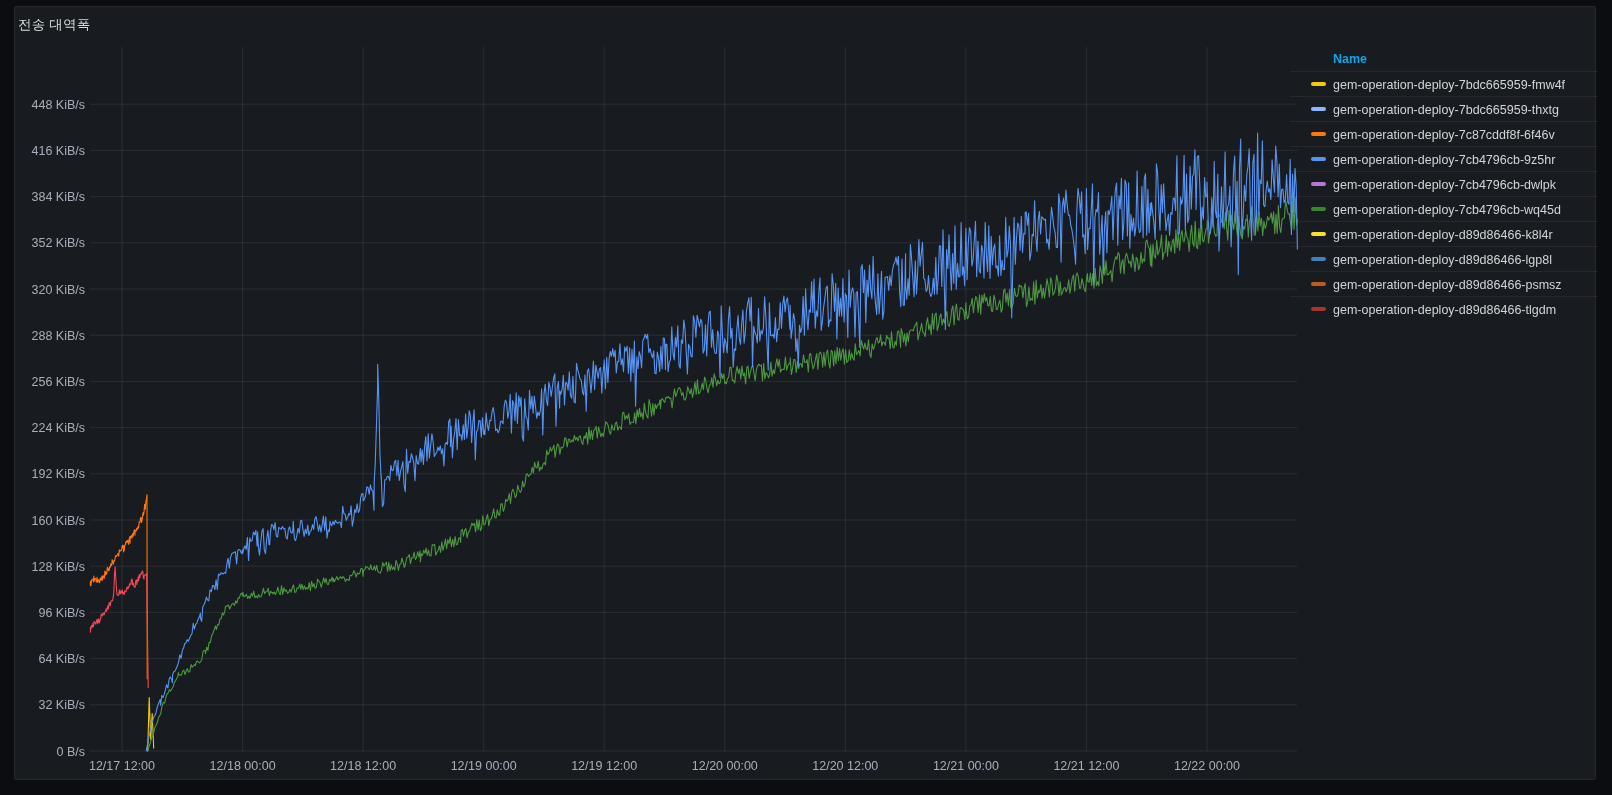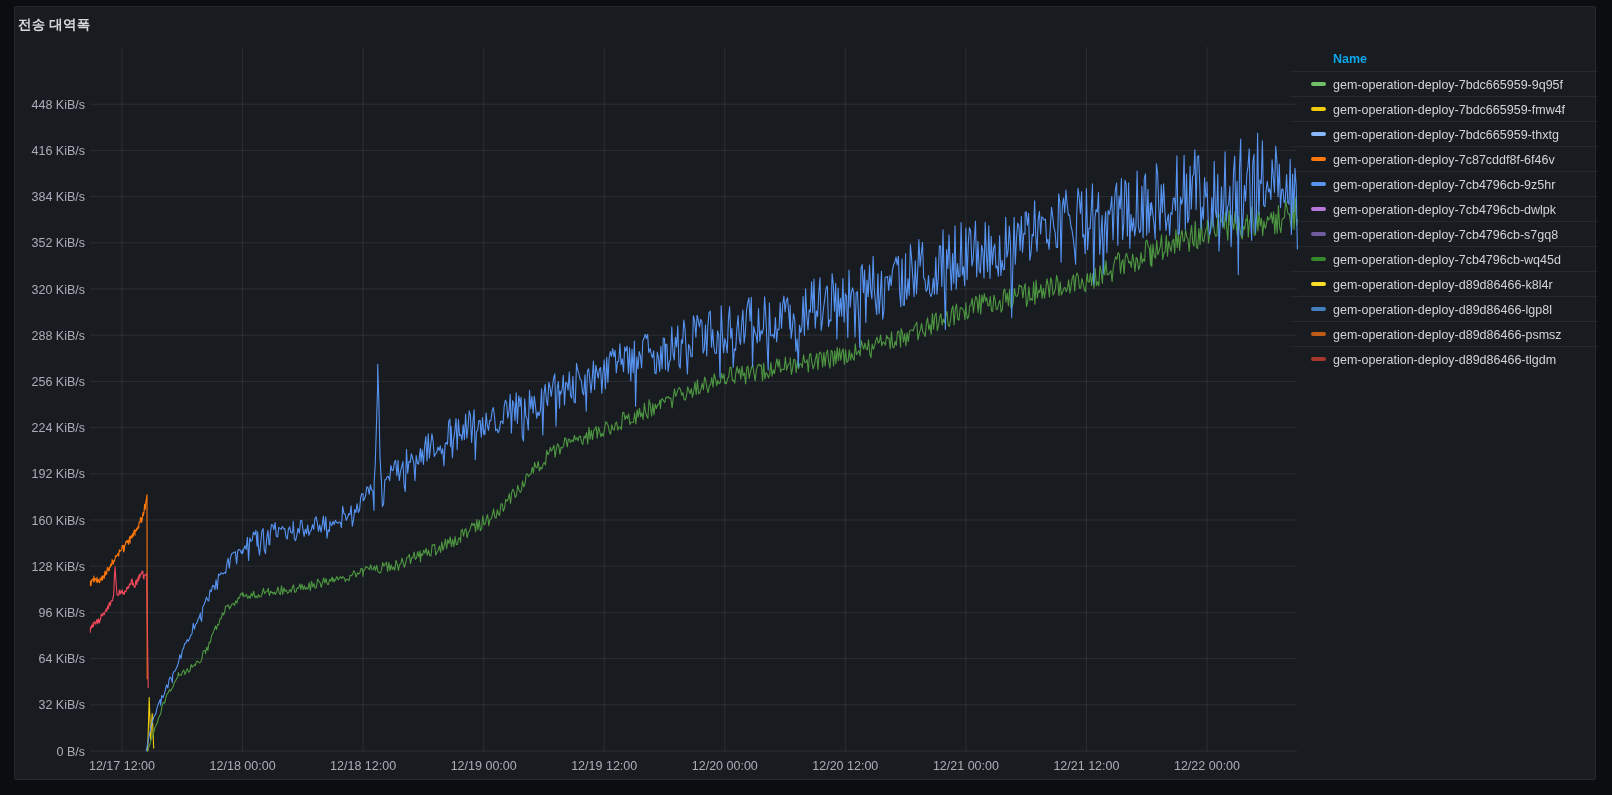--- a/index.html
+++ b/index.html
@@ -1,19 +1,19 @@
 <!DOCTYPE html>
 <html><head>
 <meta charset="utf-8">
 <style>
   html,body{margin:0;padding:0;background:#0c0d10;font-family:"Liberation Sans",sans-serif;}
   .stage{position:relative;width:1612px;height:795px;background:#0c0d10;overflow:hidden;}
   .panel{position:absolute;left:14px;top:6px;width:1582px;height:774px;background:#181b1f;
          border:1px solid #25282e;border-radius:2px;box-sizing:border-box;}
-  .panel-title{position:absolute;left:18px;top:16px;font-size:13.5px;font-weight:700;
+  .panel-title{position:absolute;left:18px;top:16px;font-size:13.5px;font-weight:400;
                color:#d8d9da;letter-spacing:.2px;cursor:pointer;}
   .chart-svg{position:absolute;left:0;top:0;}
   .legend{position:absolute;left:1290px;top:48px;width:308px;}
   .lheader{height:23px;line-height:23px;padding-left:43px;color:#0ea5e9;
            font-size:12.5px;font-weight:700;cursor:pointer;}
   .lrow{position:relative;height:24px;line-height:24px;border-top:1px solid rgba(204,204,220,0.08);
         padding-left:43px;white-space:nowrap;cursor:pointer;}
   .swatch{position:absolute;left:21px;top:10px;width:15px;height:4px;border-radius:2px;}
   .lname{color:#d2d4d8;font-size:12.5px;}
 </style>
@@ -78,27 +78,25 @@
       <path d="M90.4 585.7L90.4 581.0L91.0 585.4L91.6 579.7L92.2 579.7L92.8 579.2L93.4 581.5L93.9 576.1L94.0 581.9L94.6 578.6L95.2 578.4L95.8 579.5L96.4 582.0L97.0 577.4L97.6 582.5L98.2 579.5L98.8 580.5L99.4 582.8L99.9 581.8L100.0 578.9L100.6 578.2L101.3 580.2L101.9 576.1L102.5 580.2L103.1 575.5L103.7 577.1L104.3 578.3L104.9 571.0L105.5 575.1L106.0 571.8L106.1 571.9L106.7 574.2L107.3 567.5L107.9 567.7L108.5 570.7L109.1 570.8L109.7 566.7L110.3 567.2L110.9 563.7L111.5 565.6L112.0 562.9L112.1 559.6L112.7 561.8L113.3 564.1L113.9 560.4L114.5 561.1L115.1 558.5L115.7 555.6L116.3 556.5L116.9 555.3L117.5 555.1L118.0 553.4L118.1 554.5L118.7 556.3L119.3 549.7L119.9 551.6L120.5 550.5L121.1 550.5L121.7 548.9L122.3 545.6L123.0 545.4L123.6 551.9L124.1 545.5L124.2 550.6L124.8 545.2L125.4 544.7L126.0 541.3L126.6 542.5L127.2 540.4L127.8 540.6L128.4 544.4L129.0 540.0L129.6 537.0L130.1 543.3L130.2 536.4L130.8 537.5L131.4 535.5L132.0 538.2L132.6 533.6L133.2 536.3L133.8 532.0L134.4 529.8L135.0 535.3L135.1 530.8L135.6 530.2L136.2 531.1L136.8 528.3L137.4 529.4L138.0 526.6L138.6 528.1L139.2 521.7L139.8 521.8L140.1 522.3L140.4 518.2L141.0 517.4L141.6 522.5L142.2 519.3L142.8 514.3L143.1 512.6L143.4 515.5L144.0 512.4L144.6 504.3L145.2 504.3L145.3 509.1L145.9 500.8L146.4 499.7L146.5 498.3L147.0 494.7L147.1 586.7L147.2 678.8" fill="none" stroke="#FF780A" stroke-width="1.1" stroke-linejoin="round" stroke-linecap="round"></path>
       <path d="M90.4 632.3L90.4 627.3L91.0 628.7L91.6 625.2L92.2 627.2L92.8 625.5L92.9 623.3L93.4 626.6L94.0 621.8L94.6 621.7L95.2 622.9L95.8 624.3L96.4 621.2L97.0 619.3L97.6 623.4L98.2 620.2L98.8 618.8L98.9 622.4L99.4 622.9L100.0 620.4L100.6 619.1L101.3 613.9L101.9 615.1L102.5 615.8L103.0 614.7L103.1 612.7L103.7 613.6L104.3 614.6L104.9 612.0L105.5 610.9L106.1 608.9L106.7 611.4L107.3 608.0L107.9 605.7L108.0 608.0L108.5 608.8L109.1 602.8L109.7 602.6L110.3 605.6L110.9 601.9L111.0 600.8L111.5 600.7L112.1 601.0L112.7 600.2L113.3 595.7L113.5 596.2L113.9 590.5L114.5 574.2L115.0 568.8L115.1 566.9L115.7 576.7L116.3 585.8L116.9 593.2L117.0 594.6L117.5 595.2L118.1 595.0L118.7 595.3L119.3 590.5L119.9 589.9L120.0 593.8L120.5 593.7L121.1 591.5L121.7 592.9L122.3 589.8L123.0 594.2L123.6 593.0L124.1 592.5L124.2 594.4L124.8 590.8L125.4 591.8L126.0 591.8L126.6 588.4L127.2 587.0L127.8 588.9L128.1 588.4L128.4 586.6L129.0 587.1L129.6 583.7L130.2 583.8L130.8 584.7L131.4 579.8L132.0 581.8L132.1 578.9L132.6 584.8L133.2 582.9L133.8 586.2L134.4 586.0L135.0 587.5L135.1 587.2L135.6 581.7L136.2 579.8L136.8 584.8L137.4 580.0L138.0 579.5L138.1 577.1L138.6 580.9L139.2 574.5L139.8 578.0L140.4 574.5L141.0 573.6L141.1 574.1L141.6 573.4L142.2 571.0L142.8 571.5L143.4 577.8L144.0 578.9L144.1 575.9L144.6 575.2L145.3 574.6L145.9 575.1L146.5 573.6L146.7 574.3L147.1 607.3L147.7 649.8L148.2 687.5" fill="none" stroke="#F2495C" stroke-width="1.1" stroke-linejoin="round" stroke-linecap="round"></path>
       <path d="M147.7 751.0L147.7 751.0L148.1 736.8L148.5 722.5L148.9 708.3L149.2 697.6L149.3 700.4L149.7 711.5L150.1 722.7L150.5 733.9L150.7 739.4L150.9 736.0L151.3 729.1L151.7 722.1L152.1 715.2L152.2 713.5L152.5 720.4L152.9 729.6L153.3 738.9L153.7 748.1L153.7 748.1" fill="none" stroke="#F2CC0C" stroke-width="1.1" stroke-linejoin="round" stroke-linecap="round"></path>
       <path d="M147.7 751.0L147.7 751.0L148.9 747.2L150.1 743.6L151.3 738.8L152.2 736.6L152.5 736.5L153.7 732.5L154.9 727.8L155.2 726.7L156.1 725.2L157.3 722.8L158.5 717.7L159.7 715.9L160.9 713.0L162.1 705.7L163.3 702.4L164.5 703.1L165.2 701.0L165.7 698.1L167.0 694.0L168.2 692.8L169.4 689.6L170.6 691.1L171.8 688.7L173.0 687.0L174.2 682.8L175.4 680.9L176.6 678.7L177.8 676.8L178.3 672.5L179.0 675.1L180.2 674.8L181.4 675.1L182.6 671.3L183.8 670.1L185.0 674.5L186.2 671.1L187.4 668.5L188.6 672.3L189.9 671.4L191.1 664.5L192.3 667.2L193.5 665.7L194.7 664.6L195.4 665.7L195.9 663.2L197.1 661.1L198.3 661.8L199.5 662.9L200.7 661.8L201.9 658.9L203.1 651.3L204.3 650.5L205.4 650.8L205.5 653.7L206.7 647.1L207.9 650.3L209.1 642.2L210.3 642.6L211.6 635.6L212.8 633.8L214.0 630.1L215.2 626.8L215.5 626.1L216.4 629.5L217.6 624.6L218.8 624.8L220.0 618.7L221.2 618.8L222.4 612.8L223.6 615.1L224.8 611.2L225.5 606.4L226.0 606.0L227.2 606.2L228.4 605.0L229.6 608.9L230.8 606.5L232.0 604.0L233.3 603.4L234.5 605.5L235.7 600.9L236.9 603.0L238.1 597.9L239.3 598.1L240.5 594.3L241.7 593.0L242.6 595.9L242.9 592.6L244.1 596.8L245.3 596.1L246.5 594.3L247.7 598.4L248.9 596.1L250.1 598.5L251.3 593.3L252.5 596.3L253.7 591.2L255.0 597.8L256.2 595.9L257.4 598.0L258.6 594.5L259.8 597.0L261.0 596.7L262.2 593.5L263.4 588.4L264.6 593.7L265.8 591.8L267.0 591.8L268.2 588.2L269.4 595.6L270.6 591.2L271.8 592.7L272.7 592.4L273.0 593.9L274.2 592.0L275.4 594.4L276.7 591.7L277.9 587.1L279.1 592.7L280.3 594.7L281.5 585.7L282.7 594.4L283.9 587.8L285.1 591.4L286.3 589.9L287.5 593.4L288.7 592.4L289.9 589.4L291.1 592.2L292.3 587.5L293.5 584.9L294.7 592.2L295.9 592.2L297.1 587.9L298.3 588.3L299.6 585.3L299.9 583.8L300.8 589.4L302.0 584.4L303.2 589.6L304.4 585.8L305.6 589.5L306.8 587.6L308.0 588.8L309.2 582.6L310.4 590.7L311.6 581.2L312.8 587.0L314.0 583.6L315.2 588.3L316.4 587.3L317.6 579.1L318.8 581.2L320.0 582.6L321.3 587.3L322.5 582.4L323.7 578.0L324.9 582.9L326.1 578.5L327.3 584.3L328.5 584.4L329.7 579.2L330.9 581.2L332.1 577.0L333.0 581.9L333.3 578.4L334.5 581.6L335.7 579.1L336.9 576.5L338.1 580.0L339.3 578.3L340.5 576.6L341.7 578.7L343.0 576.6L344.2 577.9L345.4 581.5L346.6 579.2L347.8 579.4L349.0 580.6L350.2 575.2L351.4 575.7L352.6 574.6L353.8 570.6L355.0 573.1L356.2 577.0L357.4 572.9L358.6 574.0L359.8 573.1L361.0 568.5L362.2 568.5L363.1 576.5L363.4 570.6L364.7 569.9L365.9 566.4L367.1 567.3L368.3 568.1L369.5 569.7L370.7 564.7L371.9 569.7L373.1 569.6L374.3 566.0L375.5 570.5L376.7 565.3L377.9 571.3L379.1 572.6L380.3 573.0L381.5 570.1L382.7 562.5L383.9 566.2L385.1 564.1L386.4 562.2L387.6 571.4L388.8 562.3L390.0 570.7L391.2 564.8L392.4 569.5L393.3 567.8L393.6 567.1L394.8 570.1L396.0 560.3L397.2 563.9L398.4 570.4L399.6 564.4L400.8 563.9L402.0 558.0L403.2 562.6L404.4 567.4L405.6 563.5L406.8 557.5L408.0 556.9L409.3 554.6L410.5 563.6L411.7 557.6L412.9 557.8L414.1 552.1L415.3 559.4L416.5 557.8L417.7 551.7L418.9 556.9L420.1 550.8L420.4 562.0L421.3 553.7L422.5 555.5L423.7 550.2L424.9 553.3L426.1 548.1L427.3 555.3L428.5 550.1L429.7 555.7L431.0 555.9L432.2 544.6L433.4 545.4L434.6 544.4L435.8 555.1L437.0 552.3L438.2 550.2L439.4 546.0L440.6 552.4L441.8 541.7L443.0 550.4L444.2 545.3L445.4 539.0L446.6 548.6L447.8 539.6L449.0 543.6L450.2 536.8L451.4 546.6L452.7 539.3L453.9 546.8L455.1 536.6L456.3 544.8L457.5 544.4L458.7 538.1L459.9 538.0L460.6 542.4L461.1 530.8L462.3 529.3L463.5 536.2L464.7 530.1L465.9 528.6L467.1 537.8L468.3 532.4L469.5 531.1L470.7 527.2L471.9 523.0L473.1 525.6L474.4 523.3L475.6 532.0L476.8 519.5L478.0 530.0L479.2 520.1L480.4 530.8L481.6 528.2L482.8 515.9L484.0 525.0L485.2 523.9L486.4 518.4L487.6 514.5L488.8 525.6L490.0 519.2L491.2 518.8L492.4 515.0L493.6 508.8L494.8 517.4L496.1 518.0L497.3 509.9L498.5 514.5L499.7 515.4L499.8 513.6L500.9 504.1L502.1 503.7L503.3 511.3L504.5 508.1L505.7 499.2L506.9 501.3L508.1 499.4L509.3 493.5L510.5 503.5L511.7 492.4L512.9 489.1L514.1 492.1L515.3 497.6L516.5 495.3L517.7 485.3L519.0 490.0L519.9 491.5L520.2 492.4L521.4 490.5L522.6 481.1L523.8 487.0L525.0 483.8L526.2 474.4L527.4 473.8L528.6 476.5L529.8 474.7L531.0 474.1L532.2 467.2L533.4 473.2L534.6 462.4L535.8 467.1L537.0 467.8L538.2 461.2L539.4 471.0L540.7 467.3L541.9 468.8L543.1 464.0L544.3 462.6L545.0 464.1L545.5 464.9L546.7 450.3L547.9 454.6L549.1 452.6L550.3 447.3L551.5 451.1L552.7 448.4L553.9 445.2L555.1 457.3L556.3 449.1L557.5 443.9L558.7 445.4L559.9 454.1L561.1 447.2L562.4 448.0L563.6 446.2L564.8 437.8L566.0 438.7L567.2 446.9L568.4 439.2L569.6 439.2L570.1 442.2L570.8 442.2L572.0 439.9L573.2 441.7L574.4 435.3L575.6 439.9L576.8 437.6L578.0 440.9L579.2 436.4L580.4 436.1L581.6 442.4L582.8 444.5L584.1 436.1L585.3 438.1L586.5 432.6L587.7 444.1L588.9 427.4L590.1 439.2L591.3 430.2L592.5 439.8L593.7 430.5L594.9 429.4L596.1 426.4L597.3 438.2L598.5 427.0L599.7 431.4L600.9 436.8L602.1 433.3L603.3 436.4L604.2 431.2L604.5 429.6L605.8 421.7L607.0 423.1L608.2 425.6L609.4 432.0L610.6 434.2L611.8 424.8L613.0 429.1L614.2 430.2L615.4 423.4L616.6 422.0L617.8 430.2L619.0 426.9L620.2 427.2L621.4 429.5L622.6 412.8L623.8 412.3L625.0 419.7L626.2 415.6L627.4 418.6L628.7 413.7L629.9 424.4L631.1 422.3L632.3 422.3L633.5 422.5L634.7 412.8L635.9 424.0L637.1 409.7L638.3 417.1L639.5 408.2L640.7 416.8L641.9 412.7L643.1 419.5L644.3 403.3L645.5 411.6L646.7 416.1L647.9 418.2L649.1 399.5L650.4 405.6L651.6 416.2L652.8 403.6L654.0 414.9L655.2 404.0L656.4 408.5L657.6 404.9L658.8 404.8L660.0 400.0L660.5 408.7L661.2 400.0L662.4 398.6L663.6 400.9L664.8 402.3L666.0 397.0L667.2 397.9L668.4 396.6L669.6 398.5L670.8 398.0L672.1 408.0L673.3 397.6L674.5 388.8L675.7 396.5L676.9 393.1L678.1 389.1L679.3 387.5L680.5 389.6L681.7 395.4L682.9 392.6L684.1 399.7L685.3 400.0L686.5 395.8L687.7 386.7L688.9 390.8L690.1 393.7L691.3 388.6L692.5 397.4L693.8 391.0L695.0 382.0L696.2 394.4L697.4 379.9L698.6 393.8L699.8 392.8L701.0 389.1L702.2 383.4L703.4 389.6L704.6 377.1L705.8 380.5L707.0 388.6L708.2 392.7L709.4 385.0L710.6 384.7L711.8 377.6L713.0 387.2L714.2 373.7L715.5 378.8L716.7 385.8L717.9 380.3L719.1 383.8L720.3 382.3L721.5 373.4L722.7 378.7L723.9 374.0L724.8 383.5L725.1 381.9L726.3 383.8L727.5 378.8L728.7 377.1L729.9 367.4L731.1 367.3L732.3 380.4L733.5 380.2L734.7 383.1L735.9 372.8L737.1 366.4L738.4 373.4L739.6 368.9L740.8 379.3L742.0 366.0L743.2 375.9L744.4 373.0L745.6 383.9L746.8 367.4L748.0 366.1L749.2 378.4L750.4 372.0L751.6 367.3L752.8 365.0L754.0 373.6L755.2 380.8L756.4 369.9L757.6 365.9L758.8 364.2L760.1 365.9L761.3 364.9L762.5 381.0L763.7 363.3L764.9 378.9L766.1 372.5L767.3 374.4L768.5 377.9L769.7 374.3L770.9 362.4L772.1 376.2L773.3 369.8L774.5 373.6L775.7 365.0L776.9 358.7L778.1 366.9L779.3 359.6L780.5 372.1L781.8 369.4L783.0 369.3L784.2 369.4L785.4 357.1L786.6 370.1L787.8 365.8L789.0 363.9L790.1 362.6L790.2 357.8L791.4 374.4L792.6 368.3L793.8 359.4L795.0 359.8L796.2 372.7L797.4 361.2L798.6 368.6L799.8 363.7L801.0 363.9L802.2 367.4L803.5 354.8L804.7 362.2L805.9 362.6L807.1 359.6L808.3 372.0L809.5 354.5L810.7 353.5L811.9 362.7L813.1 368.9L814.3 365.3L815.5 359.1L816.7 353.5L817.9 369.5L819.1 353.9L820.3 352.0L821.5 354.9L822.7 367.1L823.9 352.4L825.1 366.0L826.4 353.2L827.6 350.0L828.8 363.0L830.0 368.1L831.2 350.3L832.4 351.8L833.6 366.0L834.8 350.9L836.0 363.6L837.2 347.2L838.4 360.7L839.6 348.6L840.8 360.2L842.0 351.8L843.2 348.8L844.4 364.1L845.3 353.1L845.6 349.9L846.8 362.4L848.1 361.1L849.3 349.8L850.5 360.2L851.7 353.1L852.9 358.0L854.1 360.3L855.3 343.9L856.5 354.8L857.7 352.7L858.9 350.5L860.1 356.0L861.3 340.5L862.5 345.3L863.7 349.2L864.9 343.0L866.1 348.7L867.3 349.8L868.5 339.7L869.8 354.2L871.0 357.6L872.2 344.0L873.4 349.2L874.6 345.9L875.8 340.4L877.0 337.3L878.2 343.1L879.4 342.0L880.6 334.8L881.8 345.9L883.0 342.0L884.2 342.7L885.4 345.3L886.6 335.3L887.8 338.5L889.0 337.9L890.2 348.8L891.5 331.7L892.7 346.8L893.9 347.9L895.1 341.3L896.3 345.5L897.5 331.7L898.7 331.0L899.9 338.1L900.6 347.2L901.1 328.6L902.3 332.4L903.5 342.2L904.7 333.7L905.9 345.9L907.1 332.7L908.3 341.6L909.5 331.6L910.7 330.0L911.9 330.0L913.2 330.9L914.4 326.6L915.6 324.8L916.8 322.1L918.0 339.9L919.2 333.8L920.4 329.9L921.6 323.3L922.8 331.8L924.0 333.4L925.2 336.6L926.4 323.2L927.6 317.8L928.8 329.8L930.0 324.4L931.2 334.4L932.4 313.5L933.6 329.1L934.8 315.5L936.1 313.1L937.3 330.7L938.5 325.7L939.7 316.9L940.9 313.7L942.1 325.1L943.3 319.1L944.5 322.8L945.7 316.6L946.9 311.3L948.1 325.0L949.3 326.5L950.5 320.4L951.7 309.6L952.9 305.8L954.1 325.0L955.3 308.9L956.5 304.1L957.8 319.4L959.0 320.2L960.2 307.8L961.4 307.9L962.6 309.0L963.8 311.1L965.0 319.8L965.9 302.9L966.2 311.1L967.4 318.7L968.6 316.8L969.8 305.7L971.0 305.1L972.2 298.2L973.4 312.8L974.6 302.7L975.8 296.2L977.0 299.4L978.2 312.5L979.5 294.9L980.7 314.2L981.9 295.0L983.1 302.9L984.3 293.5L985.5 301.1L986.7 297.6L987.9 305.4L989.1 306.0L990.3 296.3L991.5 310.9L992.7 311.5L993.9 295.2L995.1 299.9L996.3 309.6L997.5 309.2L998.7 303.5L999.9 300.2L1001.2 312.2L1002.4 308.7L1003.6 290.6L1004.8 289.0L1006.0 302.2L1007.2 293.0L1008.4 305.8L1009.6 289.2L1010.8 307.6L1012.0 306.7L1013.2 303.4L1014.4 288.2L1015.6 295.6L1016.8 296.7L1018.0 294.2L1019.2 284.7L1020.4 286.7L1021.6 286.1L1022.9 298.0L1024.1 287.9L1025.2 283.6L1025.3 286.9L1026.5 306.7L1027.7 301.6L1028.9 286.9L1030.1 300.6L1031.3 298.5L1032.5 300.2L1033.7 281.9L1034.9 304.3L1036.1 280.0L1037.3 298.0L1038.5 290.6L1039.7 292.4L1040.9 284.6L1042.1 298.2L1043.3 288.4L1044.5 298.1L1045.8 288.7L1047.0 278.9L1048.2 285.7L1049.4 297.0L1050.6 277.8L1051.8 281.2L1053.0 295.1L1054.2 293.0L1055.4 288.6L1056.6 275.2L1057.8 280.7L1059.0 295.8L1060.2 281.7L1061.4 294.9L1062.6 292.0L1063.8 288.3L1065.0 287.6L1066.2 291.8L1067.5 288.3L1068.7 279.9L1069.9 293.2L1071.1 285.8L1072.3 277.9L1073.5 274.9L1074.7 291.1L1075.9 276.4L1077.1 272.8L1078.3 276.7L1079.5 288.2L1080.7 288.2L1081.9 278.6L1083.1 283.4L1084.3 289.4L1085.5 291.8L1086.7 277.2L1087.4 273.5L1087.9 281.6L1089.2 282.1L1090.4 273.0L1091.6 285.6L1092.8 273.5L1094.0 288.1L1095.2 268.3L1096.4 285.7L1097.6 281.7L1098.8 286.0L1100.0 265.8L1101.2 271.7L1102.4 283.4L1103.6 259.0L1104.8 274.9L1106.0 260.7L1107.2 274.8L1108.4 274.6L1109.6 272.7L1110.9 270.6L1112.1 281.7L1113.3 267.5L1114.5 261.4L1115.7 256.7L1116.9 259.2L1118.1 252.6L1119.3 254.3L1120.5 273.2L1121.7 262.8L1122.9 259.6L1124.1 274.0L1125.3 256.8L1126.5 253.3L1127.7 257.5L1128.9 263.2L1130.1 261.4L1131.3 267.5L1132.6 254.0L1133.8 261.1L1135.0 271.6L1136.2 257.4L1137.4 259.1L1138.6 269.6L1139.8 266.0L1141.0 252.5L1142.2 263.1L1143.4 258.9L1144.6 261.3L1145.8 241.1L1147.0 240.1L1148.2 246.5L1149.4 248.4L1150.6 265.4L1150.7 244.8L1151.8 266.6L1153.0 244.2L1154.2 256.0L1155.5 258.2L1156.7 240.4L1157.9 254.8L1159.1 251.2L1160.3 246.3L1161.5 234.8L1162.7 259.5L1163.9 253.0L1165.1 252.2L1166.3 235.2L1167.5 256.2L1168.7 241.3L1169.9 246.6L1171.1 251.6L1172.3 241.6L1173.5 239.3L1174.7 253.2L1175.9 229.9L1177.2 247.7L1178.4 232.5L1179.6 250.4L1180.8 235.7L1182.0 230.6L1183.2 241.2L1184.4 241.0L1185.6 230.0L1186.8 236.9L1188.0 239.3L1189.2 251.5L1190.4 234.8L1191.6 225.3L1192.8 243.1L1194.0 246.3L1195.2 221.2L1196.4 247.0L1197.6 248.6L1198.9 228.6L1200.1 244.6L1201.3 219.3L1202.5 240.2L1203.7 241.7L1204.9 234.8L1206.1 228.9L1207.0 228.8L1207.3 220.0L1208.5 242.9L1209.7 234.0L1210.9 228.6L1212.1 217.3L1213.3 223.1L1214.5 232.8L1215.7 236.3L1216.9 235.6L1218.1 212.4L1219.3 216.2L1220.6 216.2L1221.8 222.4L1223.0 221.4L1224.2 229.0L1225.4 212.3L1226.6 227.3L1227.8 240.2L1229.0 210.3L1230.2 225.4L1231.4 215.5L1232.6 223.1L1233.8 229.4L1235.0 211.3L1236.2 225.3L1237.4 235.6L1238.6 216.6L1239.8 227.4L1241.0 235.6L1242.3 239.0L1243.5 226.4L1244.7 229.3L1245.9 219.2L1247.1 220.6L1247.2 214.9L1248.3 237.2L1249.5 221.0L1250.7 218.1L1251.9 206.6L1253.1 221.8L1254.3 235.3L1255.5 234.7L1256.7 209.9L1257.9 231.0L1259.1 211.9L1260.3 226.0L1261.5 218.2L1262.7 235.7L1263.9 221.1L1265.2 228.5L1266.4 224.4L1267.6 216.5L1268.8 220.0L1270.0 218.3L1271.2 212.7L1272.4 223.2L1273.6 211.7L1274.8 233.7L1276.0 214.2L1277.2 233.3L1278.4 205.5L1279.6 226.8L1280.8 232.7L1282.0 219.5L1283.2 218.5L1284.4 217.7L1285.6 200.9L1286.9 207.6L1288.1 214.0L1289.3 213.9L1290.5 222.7L1291.7 229.4L1292.9 201.5L1294.1 229.5L1295.3 197.8L1296.5 225.1L1297.4 219.2" fill="none" stroke="#4E9742" stroke-width="1.1" stroke-linejoin="round" stroke-linecap="round"></path>
       <path d="M146.2 751.0L146.2 751.0L147.4 744.8L148.6 738.4L149.8 733.1L151.0 726.7L151.2 725.4L152.2 722.6L153.4 718.1L154.6 715.6L155.8 713.6L157.0 708.2L158.2 704.3L159.4 701.5L160.2 699.5L160.6 705.3L161.8 695.4L163.0 697.5L164.2 694.4L165.4 689.9L166.6 684.7L167.9 688.0L169.1 679.2L170.3 676.9L171.5 679.0L172.3 682.6L172.7 674.4L173.9 671.5L175.1 671.1L176.3 668.2L177.5 665.6L178.7 661.6L179.9 654.7L181.1 658.4L182.3 650.6L183.3 648.2L183.5 648.4L184.7 643.7L185.9 643.0L187.1 639.6L188.3 641.4L189.6 638.2L190.8 635.4L192.0 633.7L193.2 623.3L194.4 629.1L195.6 624.3L196.8 623.3L198.0 619.5L199.2 617.3L200.4 613.1L200.4 617.9L201.6 621.4L202.8 606.7L204.0 604.8L205.2 601.8L206.4 597.1L207.6 600.0L208.8 600.9L210.0 589.7L211.3 591.7L212.5 585.6L213.7 585.5L214.9 589.7L216.1 579.9L217.3 589.5L218.5 574.0L219.7 575.2L220.5 574.3L220.9 572.9L222.1 573.2L223.3 574.0L224.5 572.5L225.7 573.3L226.9 563.7L228.1 558.2L229.3 568.3L230.5 557.8L231.7 553.7L233.0 553.0L234.2 552.2L235.4 551.9L236.6 563.9L237.8 550.5L239.0 549.5L240.2 550.1L241.4 553.4L242.6 549.8L242.6 553.7L243.8 548.5L245.0 545.8L246.2 549.5L247.4 537.2L248.6 560.5L249.8 537.8L251.0 541.4L252.2 540.1L253.4 532.0L254.7 534.8L255.9 530.4L257.1 546.0L257.7 531.9L258.3 545.9L259.5 555.2L260.7 543.0L261.9 531.3L263.1 528.6L264.3 549.9L265.5 553.7L266.7 538.9L267.9 530.4L269.1 544.7L269.7 544.7L270.3 533.1L271.5 524.5L272.7 525.0L273.9 529.6L275.1 522.6L276.3 536.1L277.6 537.0L278.8 527.4L280.0 528.4L281.2 529.4L282.4 526.5L283.6 528.8L284.8 528.6L286.0 536.9L287.2 539.1L288.4 529.4L289.6 526.8L290.8 532.2L292.0 533.1L292.8 530.5L293.2 521.4L294.4 538.8L295.6 540.6L296.8 535.7L298.0 528.2L299.3 533.1L300.5 521.0L301.7 520.3L302.9 529.2L304.1 536.5L305.3 529.4L306.5 533.7L307.7 525.1L308.9 535.4L310.1 531.6L311.3 530.1L312.5 524.6L313.7 529.4L314.9 518.6L316.1 516.7L317.3 523.1L318.5 531.3L319.7 524.8L321.0 532.1L322.2 525.0L323.4 516.1L324.6 530.2L325.8 516.7L327.0 538.1L328.2 529.8L329.4 531.4L330.0 521.3L330.6 523.6L331.8 525.7L333.0 521.5L334.2 524.5L335.4 520.3L336.6 522.5L337.8 523.3L339.0 522.1L340.2 522.2L341.4 527.7L342.7 506.4L343.9 513.6L345.1 514.1L346.3 520.4L347.5 517.4L348.1 516.0L348.7 513.6L349.9 514.8L351.1 505.8L352.3 526.2L353.5 519.9L354.7 509.5L355.9 512.5L357.1 503.7L358.3 512.5L359.5 510.3L360.7 497.5L361.9 493.5L363.1 494.1L363.1 500.8L364.4 499.1L365.6 495.5L366.8 486.9L368.0 487.6L369.2 494.3L370.4 484.9L371.6 490.1L372.8 490.5L374.0 510.3L374.2 481.7L375.2 464.7L376.4 426.9L377.6 387.6L377.7 364.3L378.8 399.7L380.0 456.2L381.2 479.1L381.2 475.4L382.4 506.6L383.6 504.0L384.8 479.7L386.0 479.6L387.3 476.4L388.5 476.6L389.7 480.6L390.9 465.4L392.1 470.7L393.3 470.2L394.5 462.1L395.7 460.3L396.9 475.8L398.1 460.4L398.3 468.3L399.3 480.4L400.5 471.4L401.7 467.0L402.9 461.5L404.1 485.4L405.3 491.7L406.5 449.3L407.7 473.3L409.0 461.2L410.2 462.3L411.4 453.7L412.6 458.0L413.8 463.1L415.0 480.8L416.2 455.5L417.4 463.3L418.6 464.1L419.8 453.3L420.4 448.2L421.0 461.9L422.2 449.9L423.4 464.4L424.6 446.8L425.8 436.5L427.0 460.9L428.2 433.8L429.4 457.9L430.7 445.1L431.9 433.7L433.1 441.5L434.3 456.5L435.5 453.9L436.7 452.6L437.9 447.0L439.1 450.5L440.3 445.9L441.5 453.8L442.7 448.8L443.9 465.9L445.1 444.2L446.3 442.4L447.5 444.4L448.7 421.5L449.9 419.0L450.5 446.6L451.1 426.3L452.4 457.6L453.6 439.3L454.8 431.9L456.0 418.5L457.2 449.6L458.4 419.5L459.6 435.7L460.8 434.7L462.0 440.3L463.2 424.7L464.4 439.4L465.6 414.1L466.8 438.1L468.0 427.4L469.2 410.7L470.4 415.4L471.6 442.4L472.8 423.4L474.1 409.7L475.3 459.7L476.5 431.7L477.7 430.2L478.9 420.6L480.1 420.5L481.3 437.1L482.5 417.6L483.7 434.3L483.7 429.6L484.9 434.8L486.1 413.1L487.3 425.2L488.5 430.5L489.7 420.4L490.9 420.8L492.1 411.1L493.3 407.5L494.5 416.5L495.7 430.8L497.0 429.0L498.2 432.8L499.4 429.8L500.6 421.2L501.8 421.2L503.0 423.7L504.2 406.1L505.4 400.1L506.6 402.8L507.8 418.2L509.0 411.7L510.2 394.4L511.4 433.1L512.6 400.6L513.8 403.6L515.0 420.4L516.2 392.7L517.4 423.4L518.7 395.9L519.9 401.6L519.9 406.4L521.1 397.4L522.3 436.6L523.5 441.2L524.7 398.8L525.9 416.5L527.1 418.8L528.3 430.1L529.5 390.4L530.7 408.7L531.9 396.4L533.1 413.3L534.3 396.0L535.5 406.5L536.7 418.3L537.9 411.8L539.1 415.5L540.4 410.6L541.6 388.7L542.8 435.0L544.0 393.9L545.2 384.3L546.4 400.4L547.6 405.6L548.8 382.3L550.0 387.2L551.2 396.5L552.4 387.1L553.6 378.2L554.8 373.8L556.0 426.1L557.2 388.2L558.4 381.5L559.6 408.1L560.0 391.1L560.8 394.1L562.1 389.6L563.3 375.2L564.5 404.9L565.7 382.5L566.9 383.1L568.1 390.1L569.3 371.9L570.5 395.5L571.7 398.2L572.9 376.4L574.1 402.1L575.3 402.9L576.5 363.4L577.7 369.8L578.9 373.9L580.1 379.1L581.3 380.3L582.5 392.3L583.7 395.0L585.0 374.7L586.2 411.3L587.4 371.2L588.6 368.7L589.8 379.4L591.0 392.6L592.2 379.2L593.4 361.1L594.6 389.4L595.8 365.2L597.0 371.6L598.2 378.2L599.4 369.1L600.6 367.6L601.8 393.1L603.0 372.5L604.2 361.8L604.2 359.8L605.4 388.7L606.7 357.4L607.9 382.4L609.1 358.8L610.3 351.5L611.5 356.3L612.7 348.6L613.9 356.8L615.1 350.4L616.3 372.9L617.5 361.6L618.7 361.5L619.9 343.8L621.1 364.7L622.3 358.9L623.5 371.7L624.7 347.0L625.9 351.2L627.1 346.1L628.4 373.4L629.6 347.9L630.8 381.0L632.0 349.2L633.2 372.8L634.4 341.0L635.6 406.2L636.8 356.9L638.0 368.8L639.2 351.6L640.4 355.6L641.6 367.9L642.8 341.0L644.0 338.3L645.2 334.2L646.4 338.5L647.6 334.2L648.8 352.4L650.1 348.6L651.3 354.4L652.5 357.7L653.7 350.9L654.9 373.2L656.1 373.8L657.3 352.0L658.5 358.1L659.7 371.4L660.9 346.4L662.1 368.8L663.3 338.0L664.5 338.6L665.5 369.4L665.7 344.2L666.9 344.3L668.1 371.7L669.3 362.0L670.5 360.0L671.8 326.9L673.0 353.4L674.2 359.9L675.4 337.4L676.6 346.9L677.8 325.9L679.0 365.1L680.2 368.2L681.4 339.9L682.6 343.4L683.8 320.1L685.0 328.8L686.2 351.0L687.4 374.0L688.6 344.4L689.8 346.9L691.0 356.5L692.2 356.8L693.4 315.7L694.7 321.5L695.9 337.1L697.1 315.2L698.3 320.3L699.5 327.0L700.7 319.3L701.9 321.8L703.1 353.1L704.3 349.5L705.5 324.8L706.7 355.9L707.9 324.6L709.1 312.6L710.3 311.2L711.5 347.2L712.7 329.5L713.9 347.5L715.1 353.5L716.4 353.3L717.6 330.8L718.8 335.3L720.0 377.4L721.2 305.8L722.4 334.6L723.6 352.7L724.8 338.2L724.8 339.3L726.0 343.2L727.2 352.9L728.4 319.5L729.6 306.5L730.8 338.2L732.0 328.4L733.2 367.2L734.4 348.9L735.6 350.4L736.8 329.9L738.1 315.6L739.3 338.5L740.5 344.5L741.7 323.2L742.9 310.1L744.1 343.1L745.3 332.9L746.5 310.9L747.7 303.0L748.9 297.8L750.1 320.9L751.3 297.2L752.5 366.7L753.7 326.4L754.9 332.5L756.1 335.1L757.3 342.9L758.5 308.5L759.8 341.1L761.0 330.5L762.2 333.9L763.4 328.2L764.6 296.9L765.8 315.9L767.0 343.1L768.2 370.0L769.4 302.9L770.6 335.4L771.8 335.9L773.0 334.3L774.2 338.3L775.4 317.5L776.6 341.8L777.8 329.0L779.0 329.5L780.2 302.6L781.5 328.3L782.7 304.8L783.9 296.0L785.1 312.0L786.3 300.9L787.5 297.8L788.7 312.0L789.9 329.0L790.1 305.0L791.1 338.6L792.3 328.8L793.5 313.5L794.7 319.9L795.9 351.2L797.1 338.8L798.3 367.2L799.5 325.2L800.7 332.5L801.9 327.6L803.1 296.6L804.4 335.2L805.6 288.9L806.8 316.0L808.0 329.8L809.2 309.7L810.4 312.3L811.6 281.7L812.8 312.4L814.0 279.1L815.2 328.1L816.4 310.8L817.6 316.4L818.8 293.0L820.0 277.9L821.2 330.4L822.4 321.1L823.6 307.3L824.8 298.8L826.1 288.0L827.3 286.1L828.5 326.6L829.7 319.8L830.9 321.0L832.1 273.6L833.3 284.5L834.5 311.1L835.7 283.2L836.9 339.0L838.1 288.1L839.3 316.1L840.5 298.3L841.7 316.1L842.9 278.6L844.1 322.1L845.3 293.4L845.3 295.1L846.5 295.6L847.8 337.4L849.0 270.1L850.2 307.3L851.4 292.4L852.6 287.8L853.8 293.6L855.0 336.9L856.2 292.7L857.4 291.6L858.6 315.9L859.8 347.5L861.0 267.9L862.2 264.6L863.4 292.6L864.6 270.1L865.8 322.5L867.0 280.0L868.2 296.7L869.5 265.0L870.7 289.5L871.9 299.0L873.1 256.4L874.3 289.3L875.5 303.4L876.7 314.7L877.9 273.7L879.1 313.7L880.3 295.6L881.5 271.2L882.7 319.1L883.9 311.0L885.1 277.3L886.3 277.1L887.5 276.6L888.7 290.4L889.9 275.6L891.2 285.6L892.4 270.5L893.6 264.8L894.8 262.5L896.0 257.0L897.2 264.9L898.4 256.2L899.6 291.3L900.8 306.8L902.0 259.0L903.2 305.2L904.4 305.1L905.6 253.7L905.6 284.7L906.8 299.1L908.0 278.6L909.2 295.1L910.4 244.5L911.6 258.6L912.8 277.6L914.1 296.6L915.3 260.7L916.5 293.9L917.7 271.5L918.9 239.5L920.1 266.2L921.3 253.6L922.5 242.4L923.7 278.1L924.9 279.7L926.1 291.4L927.3 289.5L928.5 275.6L929.7 292.8L930.9 296.5L932.1 293.1L933.3 278.2L934.5 294.1L935.8 257.3L937.0 294.2L938.2 278.3L939.4 245.8L940.6 246.0L941.8 286.4L943.0 229.8L944.2 281.4L945.4 329.5L946.6 249.6L947.8 268.5L949.0 234.8L950.2 266.8L951.4 290.1L952.6 253.5L953.8 283.3L955.0 225.8L956.2 289.1L957.5 263.6L958.7 276.6L959.9 276.6L961.1 222.5L962.3 275.1L963.5 266.7L964.7 285.7L965.9 228.1L965.9 228.8L967.1 279.6L968.3 243.1L969.5 227.6L970.7 231.2L971.9 266.0L973.1 259.9L974.3 239.8L975.5 221.4L976.7 276.7L977.9 241.2L979.2 270.2L980.4 273.0L981.6 245.2L982.8 250.6L984.0 278.1L985.2 222.4L986.4 255.4L987.6 271.6L988.8 225.8L990.0 278.4L991.2 236.3L992.4 264.7L993.6 248.7L994.8 244.2L996.0 267.9L997.2 265.9L998.4 276.3L999.6 235.7L1000.9 275.4L1002.1 260.4L1003.3 269.6L1004.5 269.4L1005.7 217.4L1006.9 257.2L1008.1 250.7L1009.3 226.1L1010.5 244.5L1011.7 317.8L1012.9 264.0L1014.1 217.3L1015.3 264.3L1016.5 238.3L1017.7 223.0L1018.9 225.8L1020.1 250.2L1021.3 216.4L1022.5 252.4L1023.8 233.4L1025.0 234.0L1025.2 212.5L1026.2 211.8L1027.4 225.1L1028.6 213.2L1029.8 260.2L1031.0 252.9L1032.2 234.3L1033.4 236.0L1034.6 200.8L1035.8 236.2L1037.0 251.2L1038.2 219.4L1039.4 211.3L1040.6 233.9L1041.8 216.9L1043.0 217.9L1044.2 220.1L1045.5 219.2L1046.7 243.2L1047.9 239.2L1049.1 249.4L1050.3 227.5L1051.5 207.4L1052.7 216.1L1053.9 227.7L1055.1 232.4L1056.3 247.5L1057.5 247.5L1058.7 193.9L1059.9 202.9L1061.1 262.2L1062.3 206.1L1063.5 198.0L1064.7 212.6L1065.9 190.0L1067.2 204.9L1068.4 215.2L1069.6 215.0L1070.8 225.5L1072.0 230.2L1073.2 238.3L1074.4 248.9L1075.6 264.2L1076.8 211.5L1078.0 188.3L1079.2 197.2L1080.4 213.5L1081.6 191.9L1082.8 237.1L1084.0 234.5L1085.2 253.8L1086.4 188.5L1087.4 230.9L1087.6 249.4L1088.9 228.2L1090.1 228.6L1091.3 208.9L1092.5 183.9L1093.7 284.5L1094.9 218.1L1096.1 209.4L1097.3 212.0L1098.5 192.5L1099.7 254.2L1100.9 236.2L1102.1 215.6L1103.3 273.8L1104.5 228.0L1105.7 211.8L1106.9 252.7L1108.1 210.5L1109.3 214.4L1110.6 207.9L1111.8 196.3L1113.0 239.8L1114.2 206.8L1115.4 189.3L1116.6 183.1L1117.8 245.2L1119.0 195.8L1120.2 208.7L1121.4 178.2L1122.6 239.5L1123.8 223.2L1125.0 180.1L1126.2 184.4L1127.4 235.9L1128.6 182.9L1129.8 248.2L1131.0 214.6L1132.2 230.9L1133.5 218.0L1134.7 235.9L1135.9 226.6L1137.1 171.0L1138.3 225.0L1139.5 232.6L1140.7 230.4L1141.9 186.4L1143.1 237.7L1144.3 178.7L1145.5 173.8L1146.7 235.3L1147.9 189.2L1149.1 232.6L1150.3 203.2L1150.7 215.1L1151.5 202.5L1152.7 212.8L1153.9 222.8L1155.2 239.1L1156.4 163.7L1157.6 173.1L1158.8 207.1L1160.0 230.2L1161.2 184.8L1162.4 212.6L1163.6 183.7L1164.8 209.2L1166.0 230.5L1167.2 220.4L1168.4 214.3L1169.6 235.1L1170.8 212.5L1172.0 214.3L1173.2 198.2L1174.4 198.1L1175.6 210.5L1176.9 155.7L1178.1 234.3L1179.3 233.6L1180.5 197.1L1181.7 204.2L1182.9 198.5L1184.1 155.3L1185.3 229.5L1186.5 174.0L1187.7 222.7L1188.9 218.0L1190.1 166.2L1191.3 209.0L1192.5 176.2L1193.7 174.2L1194.9 149.7L1196.1 209.6L1197.3 156.8L1198.6 155.6L1199.8 185.7L1201.0 228.3L1202.2 207.1L1203.4 219.2L1204.6 177.6L1205.8 197.1L1207.0 194.3L1207.0 182.1L1208.2 220.7L1209.4 235.2L1210.6 231.4L1211.8 197.7L1213.0 227.3L1214.2 161.4L1215.4 210.6L1216.6 217.6L1217.8 174.3L1219.0 251.0L1220.3 220.7L1221.5 186.7L1222.7 227.1L1223.9 199.5L1225.1 151.7L1226.3 221.2L1227.5 207.7L1228.7 203.7L1229.9 186.4L1231.1 246.8L1232.3 214.2L1233.5 172.4L1234.7 156.0L1235.9 222.9L1237.1 181.2L1238.3 274.6L1239.5 168.2L1240.7 139.0L1241.9 235.6L1243.2 214.8L1244.4 185.4L1245.6 200.9L1246.8 174.9L1247.2 171.9L1248.0 166.4L1249.2 148.7L1250.4 211.6L1251.6 240.3L1252.8 163.1L1254.0 154.3L1255.2 232.6L1256.4 216.2L1257.6 133.1L1258.8 214.7L1260.0 179.9L1261.2 183.7L1262.4 140.7L1263.6 205.0L1264.9 206.6L1266.1 190.4L1267.3 181.0L1268.5 192.0L1269.7 188.8L1270.9 199.4L1272.1 159.8L1273.3 177.4L1274.5 192.2L1275.7 146.0L1276.9 161.4L1278.1 196.7L1279.3 164.0L1280.5 207.8L1281.7 189.4L1282.9 189.0L1284.1 202.6L1285.3 199.7L1286.6 174.6L1287.8 202.7L1289.0 204.2L1290.2 159.3L1291.4 234.5L1292.6 174.1L1293.8 212.3L1295.0 168.2L1296.2 186.5L1297.4 249.1" fill="none" stroke="#5794F2" stroke-width="1.1" stroke-linejoin="round" stroke-linecap="round"></path>
     </svg>
 
   <div class="legend">
     <div class="lheader">Name</div>
     <div>
-        <div class="lrow"><span class="swatch" style="background: rgb(115, 191, 105);"></span><span class="lname">gem-operation-deploy-7bdc665959-9q95f</span></div>
         <div class="lrow"><span class="swatch" style="background: rgb(242, 204, 12);"></span><span class="lname">gem-operation-deploy-7bdc665959-fmw4f</span></div>
         <div class="lrow"><span class="swatch" style="background: rgb(138, 184, 255);"></span><span class="lname">gem-operation-deploy-7bdc665959-thxtg</span></div>
         <div class="lrow"><span class="swatch" style="background: rgb(255, 120, 10);"></span><span class="lname">gem-operation-deploy-7c87cddf8f-6f46v</span></div>
         <div class="lrow"><span class="swatch" style="background: rgb(87, 148, 242);"></span><span class="lname">gem-operation-deploy-7cb4796cb-9z5hr</span></div>
         <div class="lrow"><span class="swatch" style="background: rgb(184, 119, 217);"></span><span class="lname">gem-operation-deploy-7cb4796cb-dwlpk</span></div>
-        <div class="lrow"><span class="swatch" style="background: rgb(112, 93, 160);"></span><span class="lname">gem-operation-deploy-7cb4796cb-s7gq8</span></div>
         <div class="lrow"><span class="swatch" style="background: rgb(55, 135, 45);"></span><span class="lname">gem-operation-deploy-7cb4796cb-wq45d</span></div>
         <div class="lrow"><span class="swatch" style="background: rgb(250, 222, 42);"></span><span class="lname">gem-operation-deploy-d89d86466-k8l4r</span></div>
         <div class="lrow"><span class="swatch" style="background: rgb(68, 126, 188);"></span><span class="lname">gem-operation-deploy-d89d86466-lgp8l</span></div>
         <div class="lrow"><span class="swatch" style="background: rgb(193, 92, 23);"></span><span class="lname">gem-operation-deploy-d89d86466-psmsz</span></div>
         <div class="lrow"><span class="swatch" style="background: rgb(165, 54, 44);"></span><span class="lname">gem-operation-deploy-d89d86466-tlgdm</span></div>
       </div>
   </div>
 </div>
 
 </body></html>

